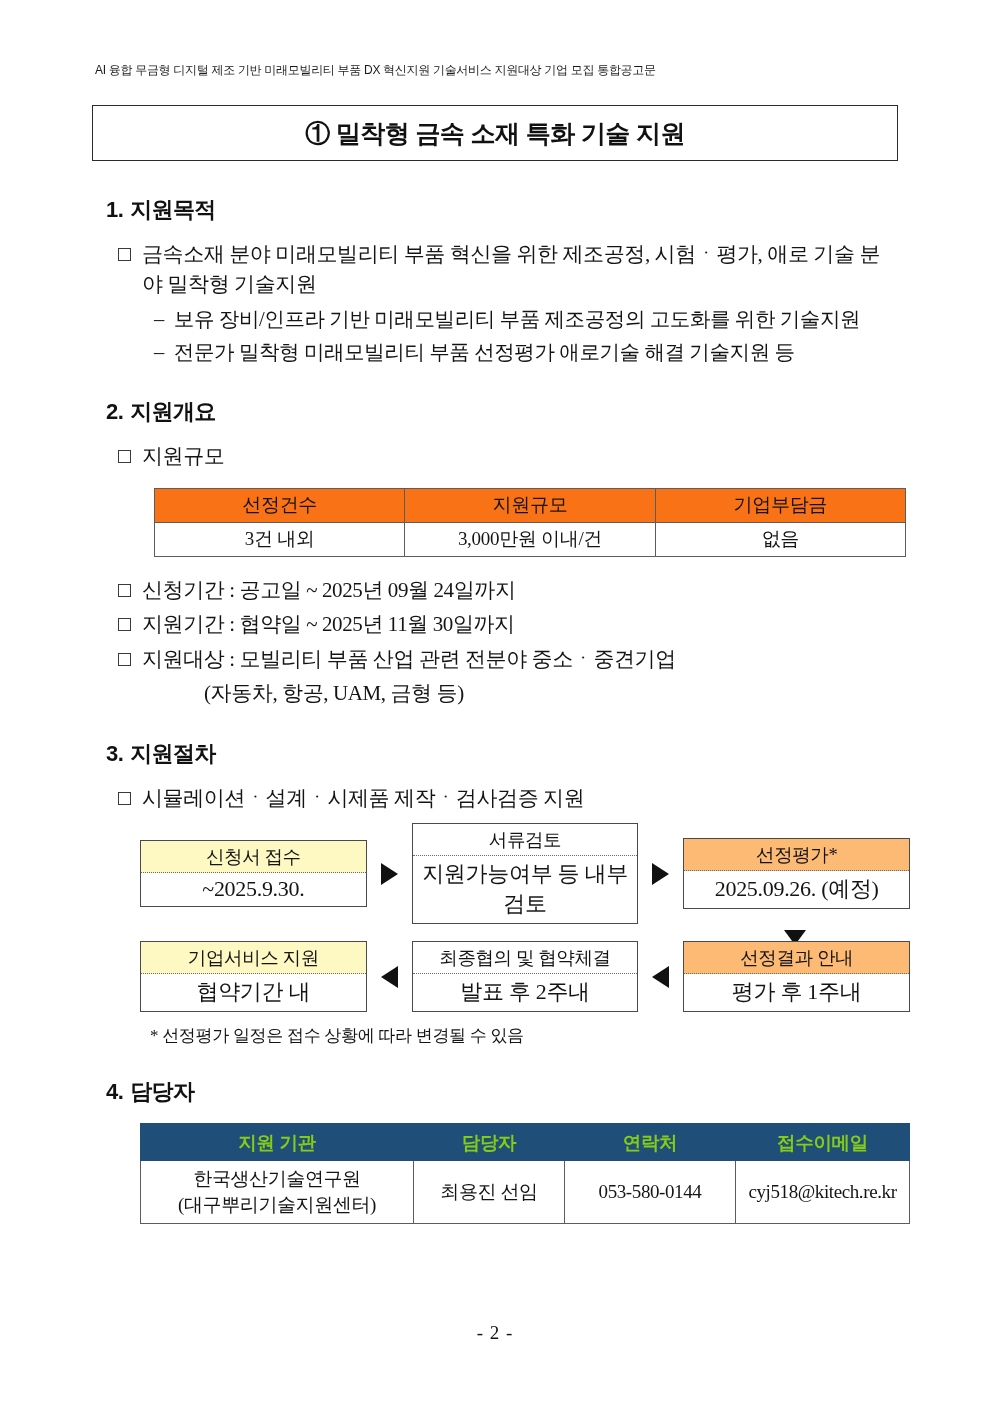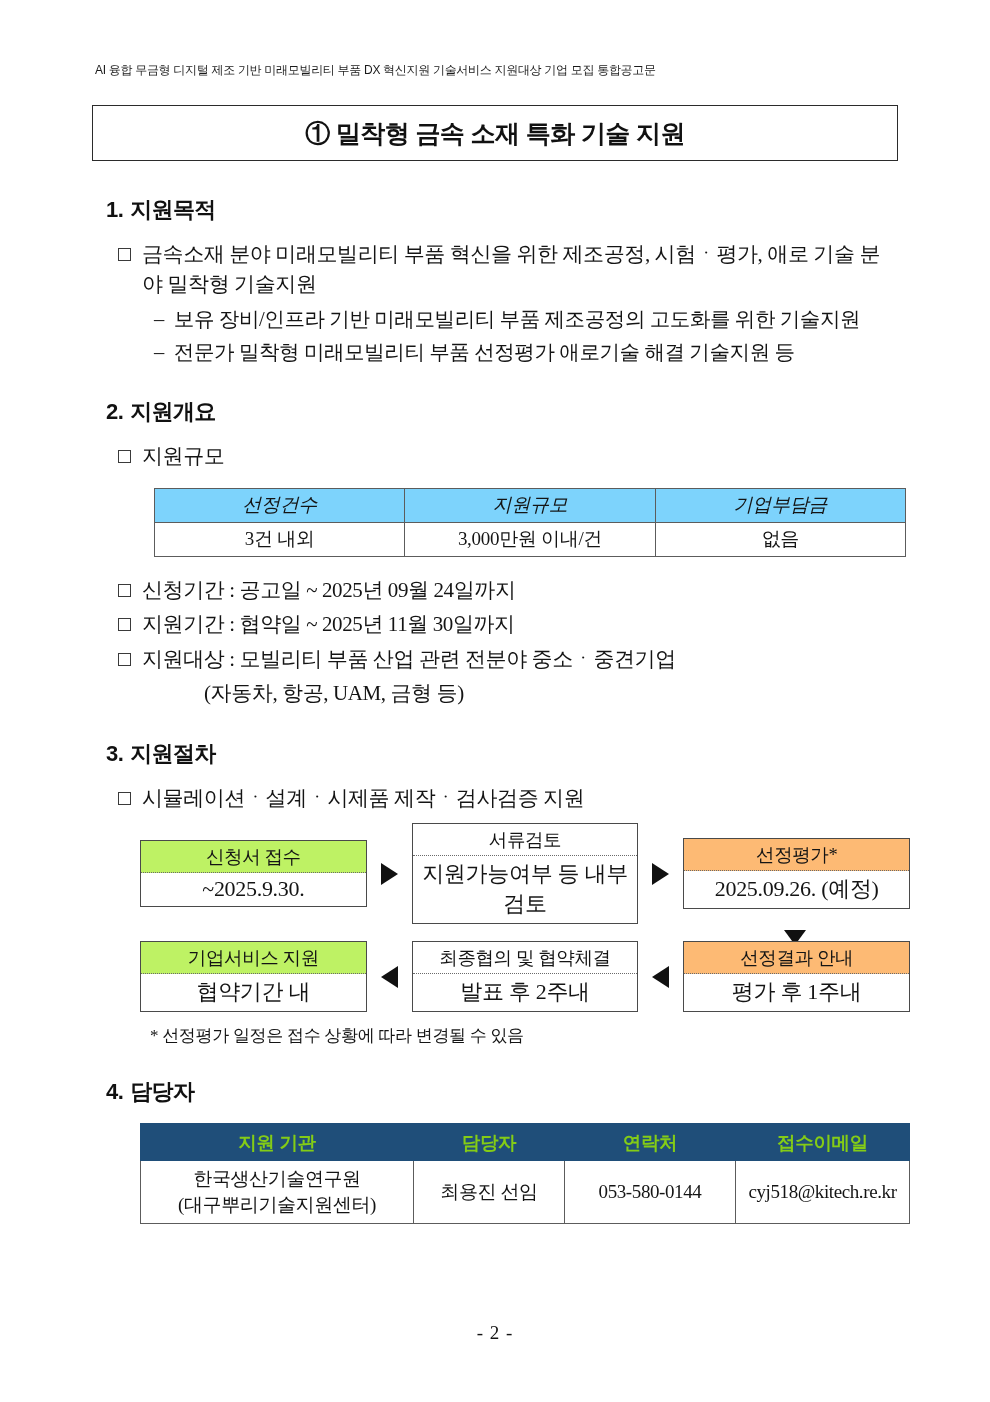--- a/index.html
+++ b/index.html
@@ -101,23 +101,22 @@
   }
   .scale-table th, .scale-table td {
     border: 1px solid #5c5c5c;
     text-align: center;
     font-size: 19px;
     letter-spacing: -0.3px;
     height: 33px;
     padding: 0;
   }
   .scale-table th {
-    background: #7dd3fc;
+    background: #f97316;
     font-weight: normal;
-    font-style: italic;
   }
 
   
   .flow {
     margin: 10px 0 0 48px;
     width: 770px;
   }
   .flow-row {
     display: flex;
     align-items: center;
@@ -135,21 +134,21 @@
     letter-spacing: -0.4px;
     padding: 3px 0 3px;
     border-bottom: 1px dotted #6a6a6a;
   }
   .fbox .fb {
     text-align: center;
     font-size: 22px;
     letter-spacing: -0.3px;
     padding: 3px 0 4px;
   }
-  .fbox.grey .ft { background: #bef264; }
+  .fbox.grey .ft { background: #fef9c3; }
   .fbox.cream .ft { background: #fdba74; }
   .arrow-r, .arrow-l {
     width: 0; height: 0;
     margin: 0 14px;
     border-top: 11px solid transparent;
     border-bottom: 11px solid transparent;
   }
   .arrow-r { border-left: 17px solid #111; }
   .arrow-l { border-right: 17px solid #111; }
   .arrow-d {

